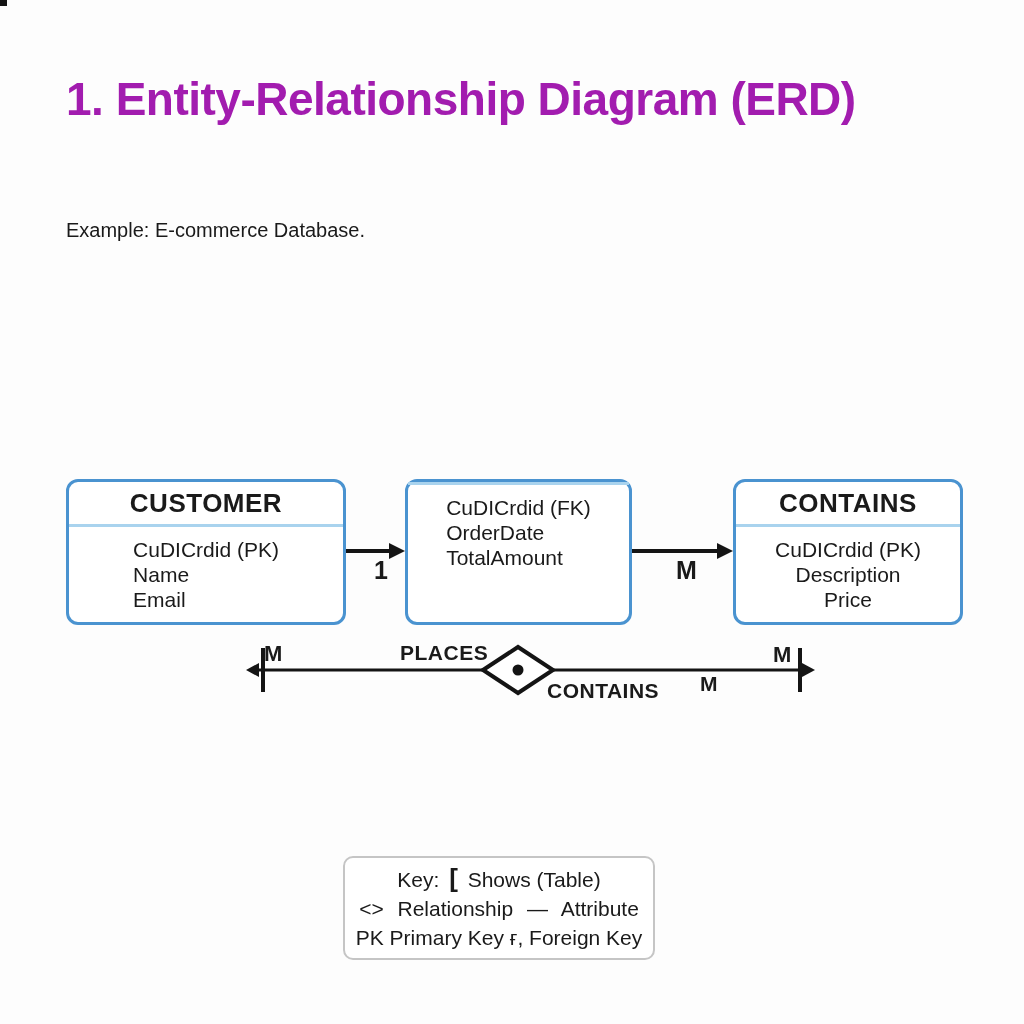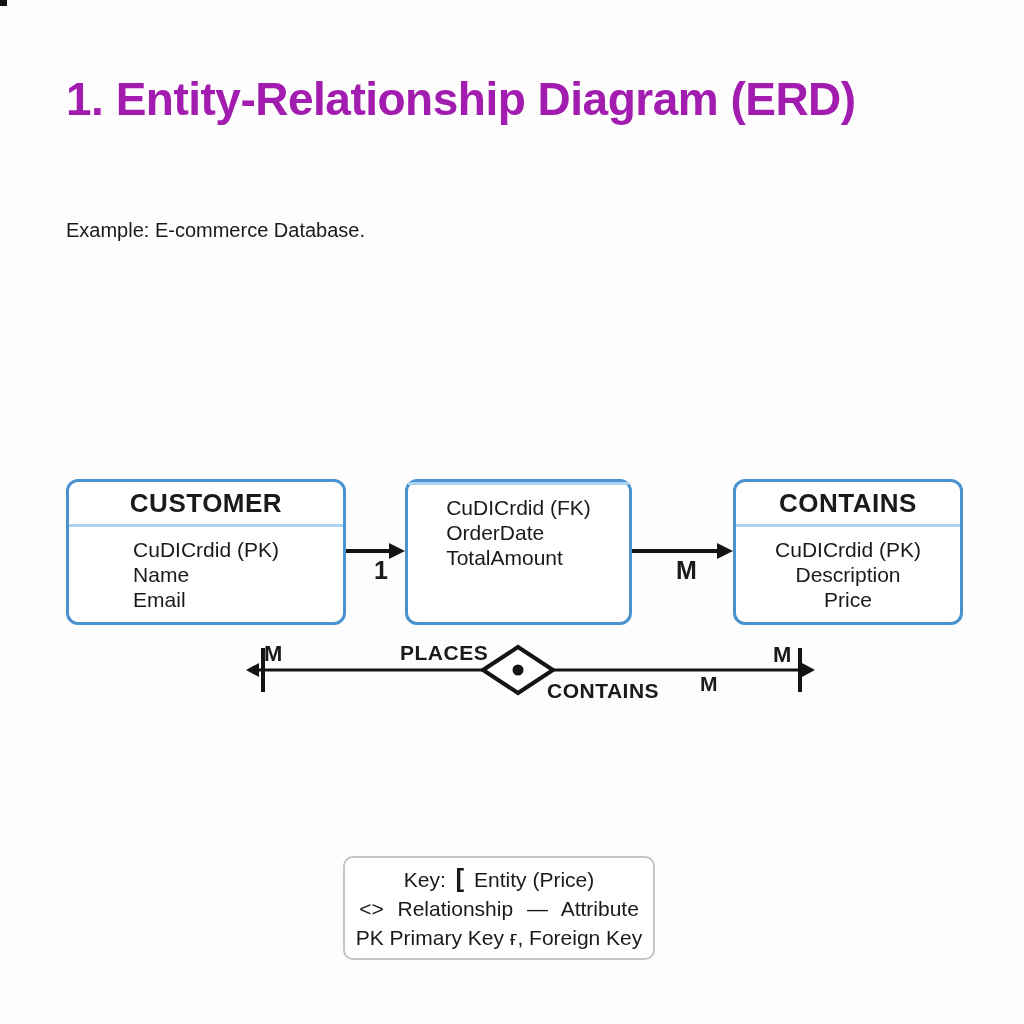--- a/index.html
+++ b/index.html
@@ -141,21 +141,21 @@
   <div class="card-label lbl-mleft">M</div>
   <div class="card-label lbl-mright">M</div>
   <div class="card-label lbl-mmid">M</div>
   <div class="card-label lbl-places">PLACES</div>
   <div class="card-label lbl-contains">CONTAINS</div>
 
   <div class="legend">
     <div>
       <span class="legend-heading">Key:</span>
       <span class="legend-bracket">[</span>
-      <span>Entity (Price)</span>
+      <span>Shows (Table)</span>
     </div>
     <div>
       <span class="legend-angle">&lt;&gt;</span>
       <span>Relationship</span>
       <span class="legend-dash">—</span>
       <span>Attribute</span>
     </div>
     <div>PK Primary Key ғ, Foreign Key</div>
   </div>
 

